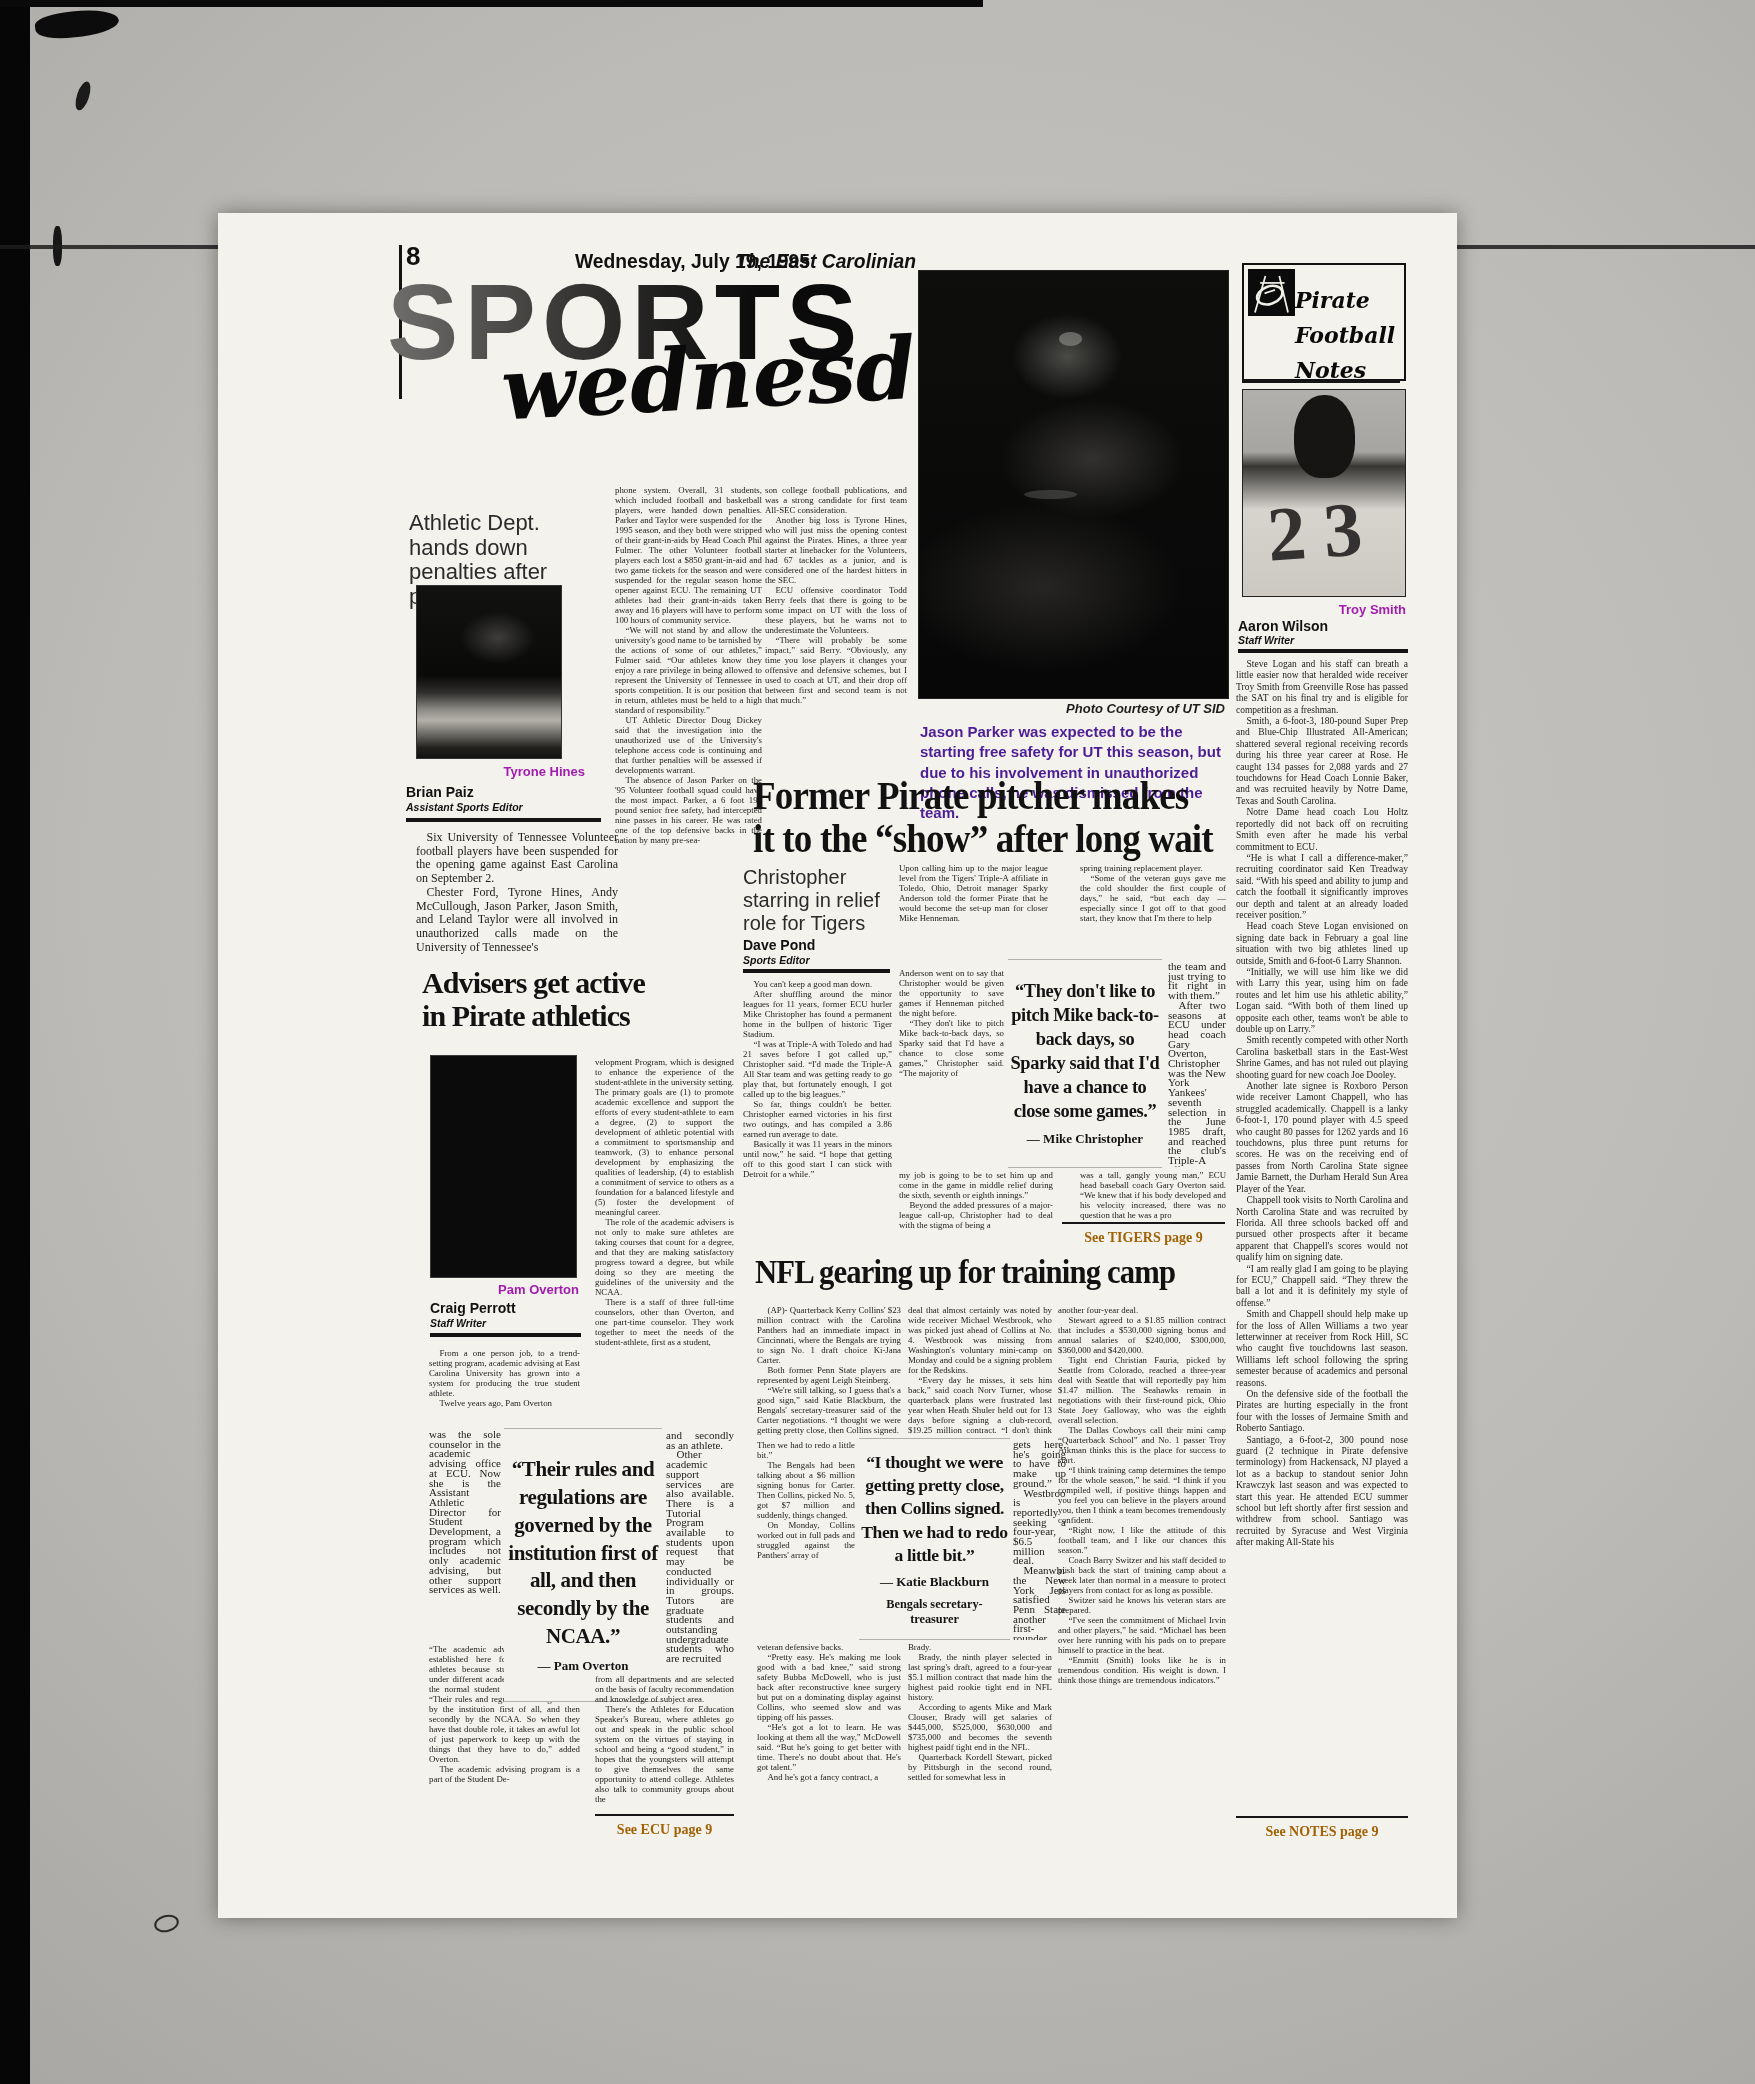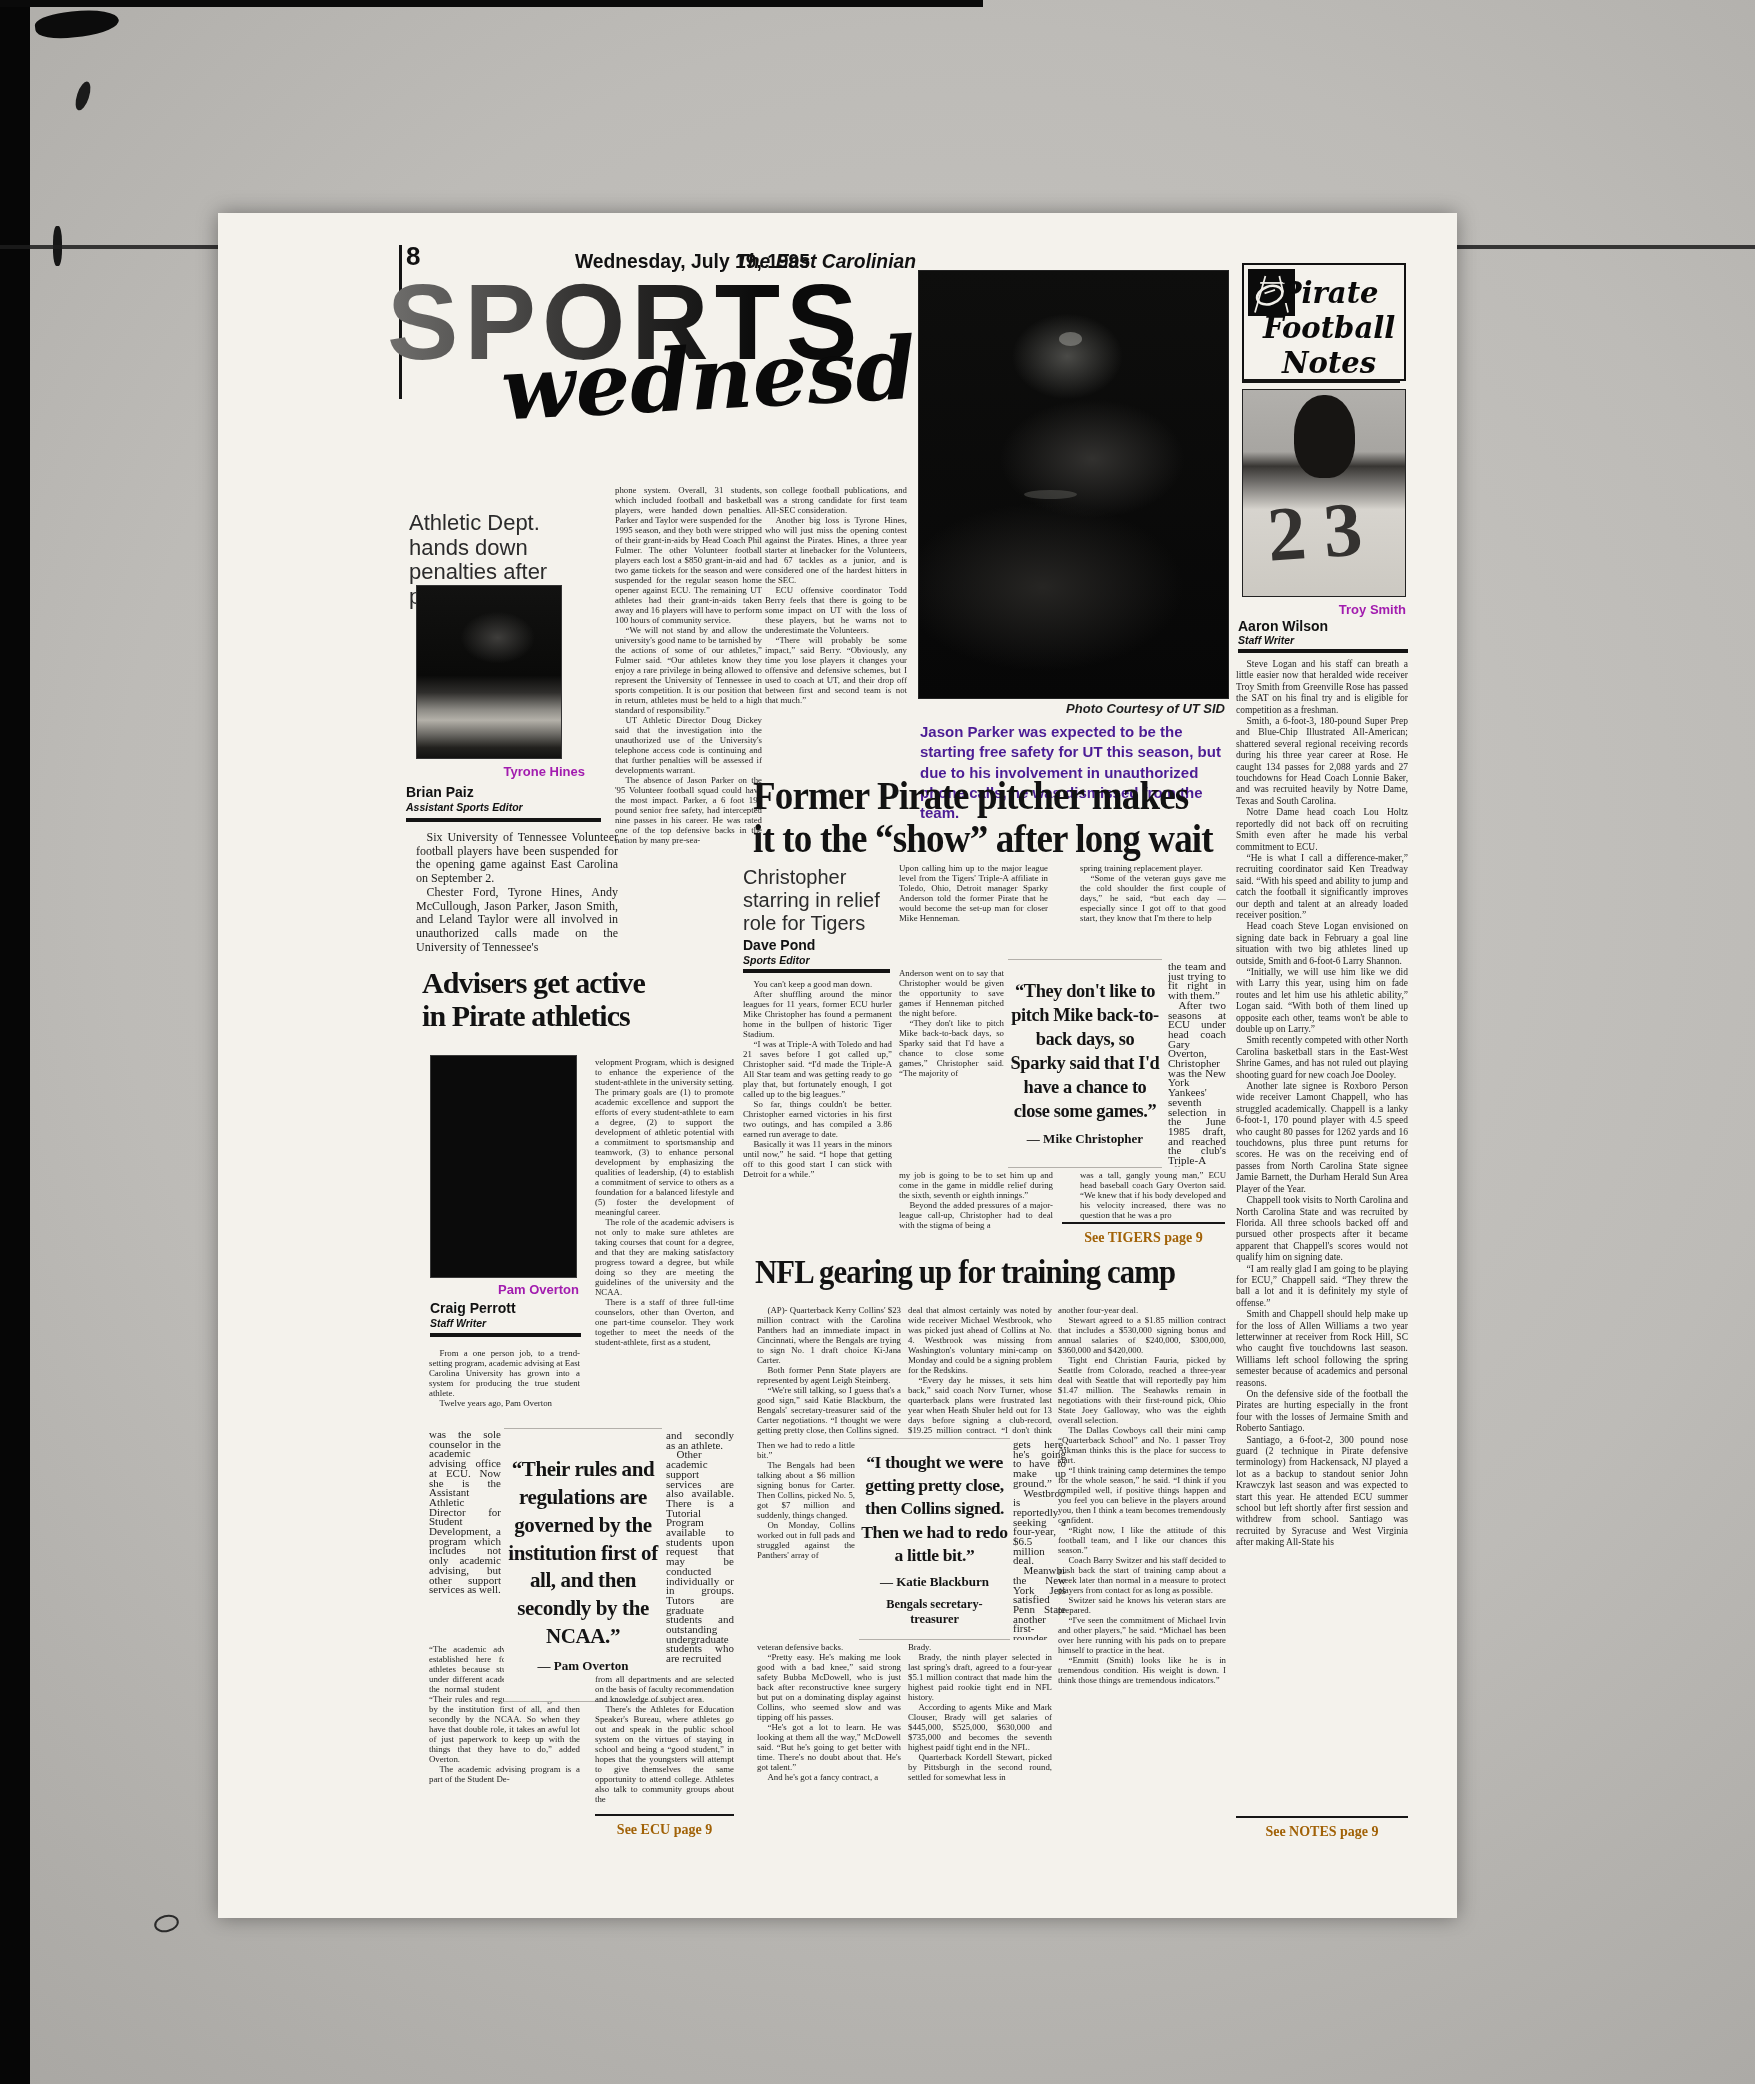--- a/index.html
+++ b/index.html
@@ -65,21 +65,21 @@
       <span class="abs" style="left:4.4px;top:4.4px;width:47px;height:47px;background:#0b0b0b;display:block;">
         <svg viewBox="0 0 54 54" width="47" height="47">
           <rect x="0" y="0" width="54" height="54" fill="#0b0b0b"></rect>
           <line x1="8" y1="50" x2="20" y2="8" stroke="#f1efe9" stroke-width="2"></line>
           <line x1="46" y1="50" x2="36" y2="8" stroke="#f1efe9" stroke-width="2"></line>
           <line x1="14" y1="16" x2="42" y2="16" stroke="#f1efe9" stroke-width="2"></line>
           <ellipse cx="25" cy="30" rx="15" ry="10" fill="none" stroke="#f1efe9" stroke-width="3" transform="rotate(-20 25 30)"></ellipse>
           <line x1="19" y1="28" x2="31" y2="24" stroke="#f1efe9" stroke-width="2"></line>
         </svg>
       </span>
-      <div class="script" style="position:absolute;right:8.8px;top:11px;text-align:center;font-size:29px;line-height:35px;">
+      <div class="script" style="position:absolute;right:8.8px;top:18px;text-align:left;font-size:22px;line-height:35px;">
         <div>Pirate</div>
         <div>Football</div>
         <div>Notes</div>
       </div>
     </div>
     <div class="abs rule" style="left:1024px;top:166px;width:158px;height:4.4px;"></div>
 
     <div class="abs photo" style="left:1024px;top:176px;width:164px;height:208px;border:1.8px solid #222;box-sizing:border-box;background:linear-gradient(180deg,#b2b0ac 0%,#a7a5a1 30%,#383633 37%,#6a6865 44%,#d7d4ce 58%,#ccc9c2 100%);">
       <div class="abs" style="left:51px;top:5.3px;width:61px;height:83px;background:#171513;border-radius:48% 48% 42% 42%;"></div>
       <div class="abs serif" style="left:0;top:97px;width:161px;text-align:center;font-size:77px;font-weight:bold;color:#343230;letter-spacing:17.6px;transform:rotate(-4deg);">23</div>

